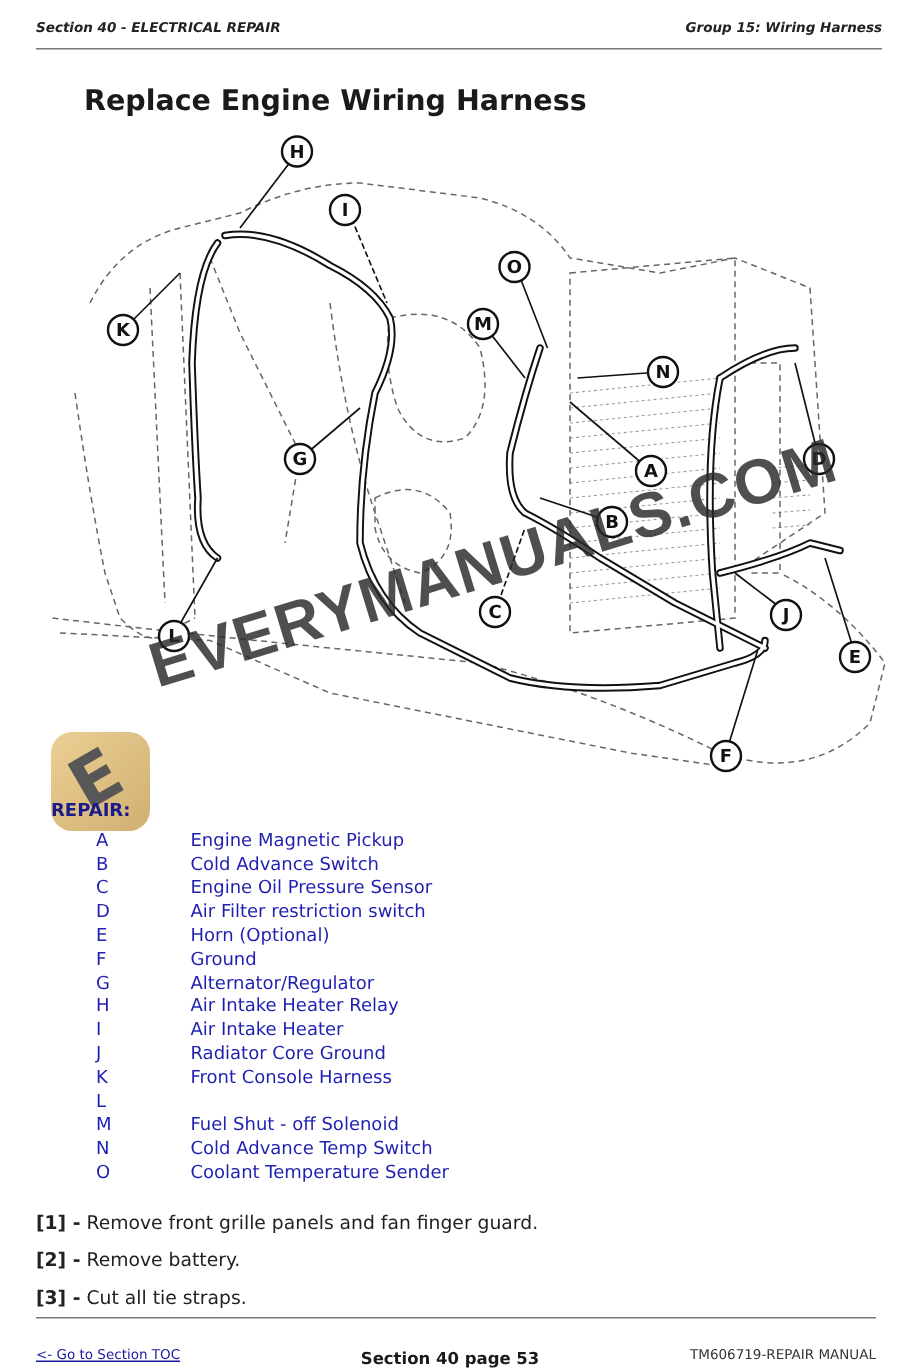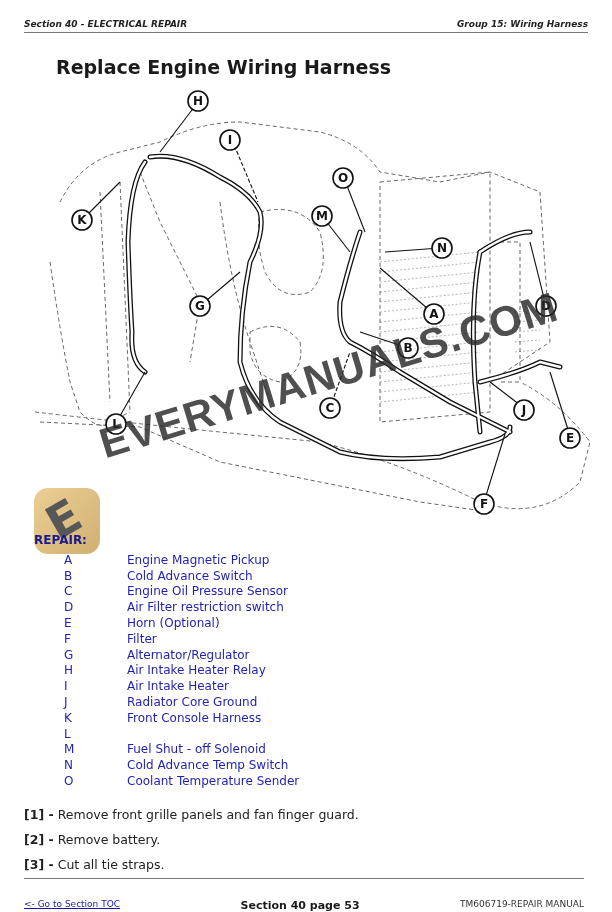--- a/index.html
+++ b/index.html
@@ -1,17 +1,17 @@
 <!DOCTYPE html>
 <html><head>
   <meta charset="utf-8">
   <style>
     html, body { margin: 0; padding: 0; background: #ffffff; }
     body { width: 612px; height: 912px; position: relative; overflow: hidden; font-family: "DejaVu Sans", sans-serif; color: #1a1a1a; }
-    .header { position: absolute; left: 24px; right: 24px; top: 14px; height: 18px; border-bottom: 1.5px solid #777; display: flex; justify-content: space-between; align-items: flex-end; }
+    .header { position: absolute; left: 24px; right: 24px; top: 14px; height: 18px; border-bottom: 1.5px solid #777; display: flex; justify-content: space-between; align-items: flex-start; }
     .header span { font-size: 9px; font-weight: bold; font-style: italic; padding-bottom: 3px; color: #222; }
     .title { position: absolute; left: 56px; top: 56px; font-size: 19px; font-weight: bold; color: #1a1a1a; margin: 0; }
     .diagram { position: absolute; left: 20px; top: 82px; width: 580px; height: 450px; }
     .callout circle { fill: #fff; stroke: #111; stroke-width: 1.6; }
     .callout text { font-family: "DejaVu Sans", sans-serif; font-size: 12px; font-weight: bold; fill: #111; text-anchor: middle; dominant-baseline: central; }
     .legend { position: absolute; left: 34px; top: 533px; width: 340px; }
     .legend-title { font-size: 12px; font-weight: bold; color: #1a1a8a; margin: 0 0 3px 0; height: 16px; }
     .legend-row { display: flex; height: 15.8px; align-items: center; font-size: 12px; color: #1f1fb0; }
     .legend-row .letter { width: 93px; padding-left: 30px; box-sizing: border-box; }
     .steps { position: absolute; left: 24px; top: 802px; font-size: 12.5px; }
@@ -174,21 +174,21 @@
   <div class="legend-row">
       <span class="letter">D</span>
       <span>Air Filter restriction switch</span>
     </div>
   <div class="legend-row">
       <span class="letter">E</span>
       <span>Horn (Optional)</span>
     </div>
   <div class="legend-row">
       <span class="letter">F</span>
-      <span>Filter</span>
+      <span>Ground</span>
     </div>
   <div class="legend-row">
       <span class="letter">G</span>
       <span>Alternator/Regulator</span>
     </div>
   <div class="legend-row">
       <span class="letter">H</span>
       <span>Air Intake Heater Relay</span>
     </div>
   <div class="legend-row">

